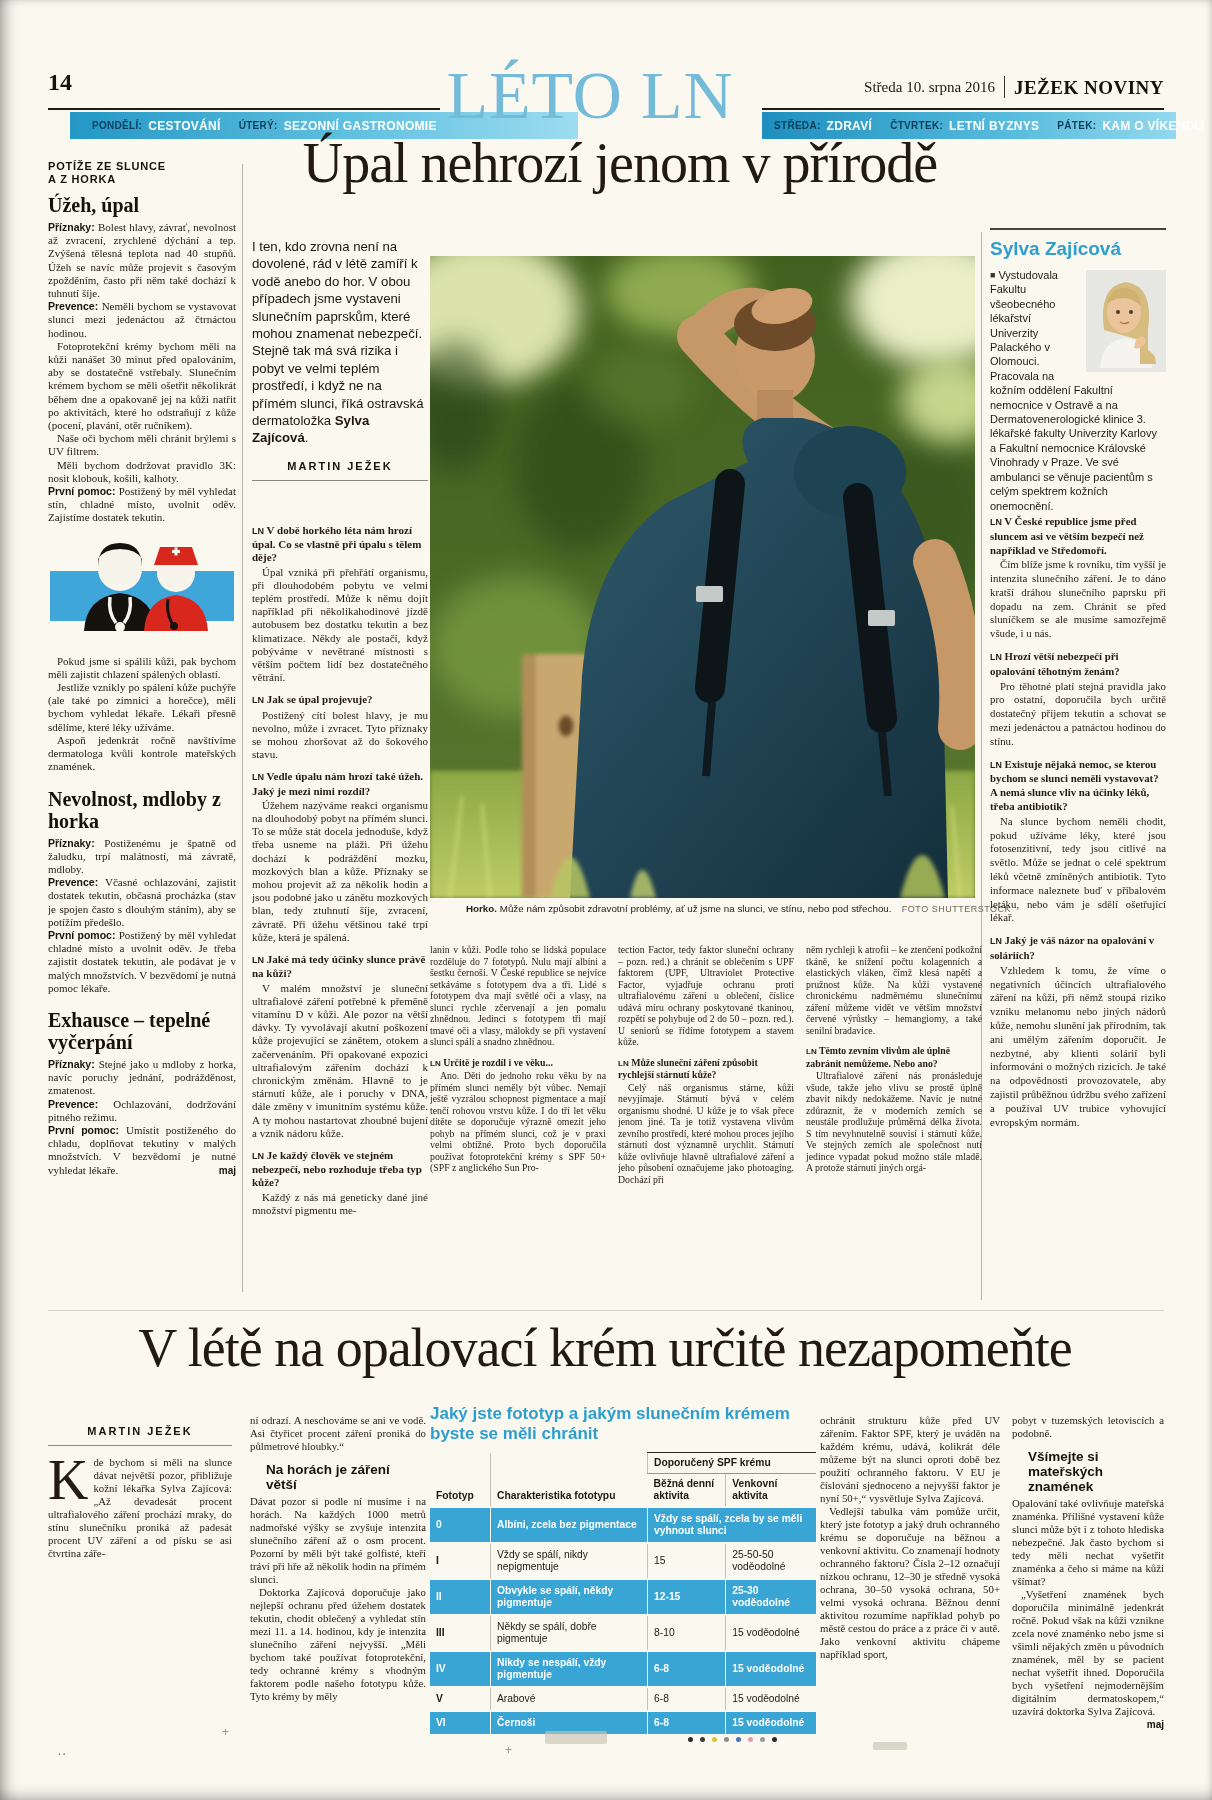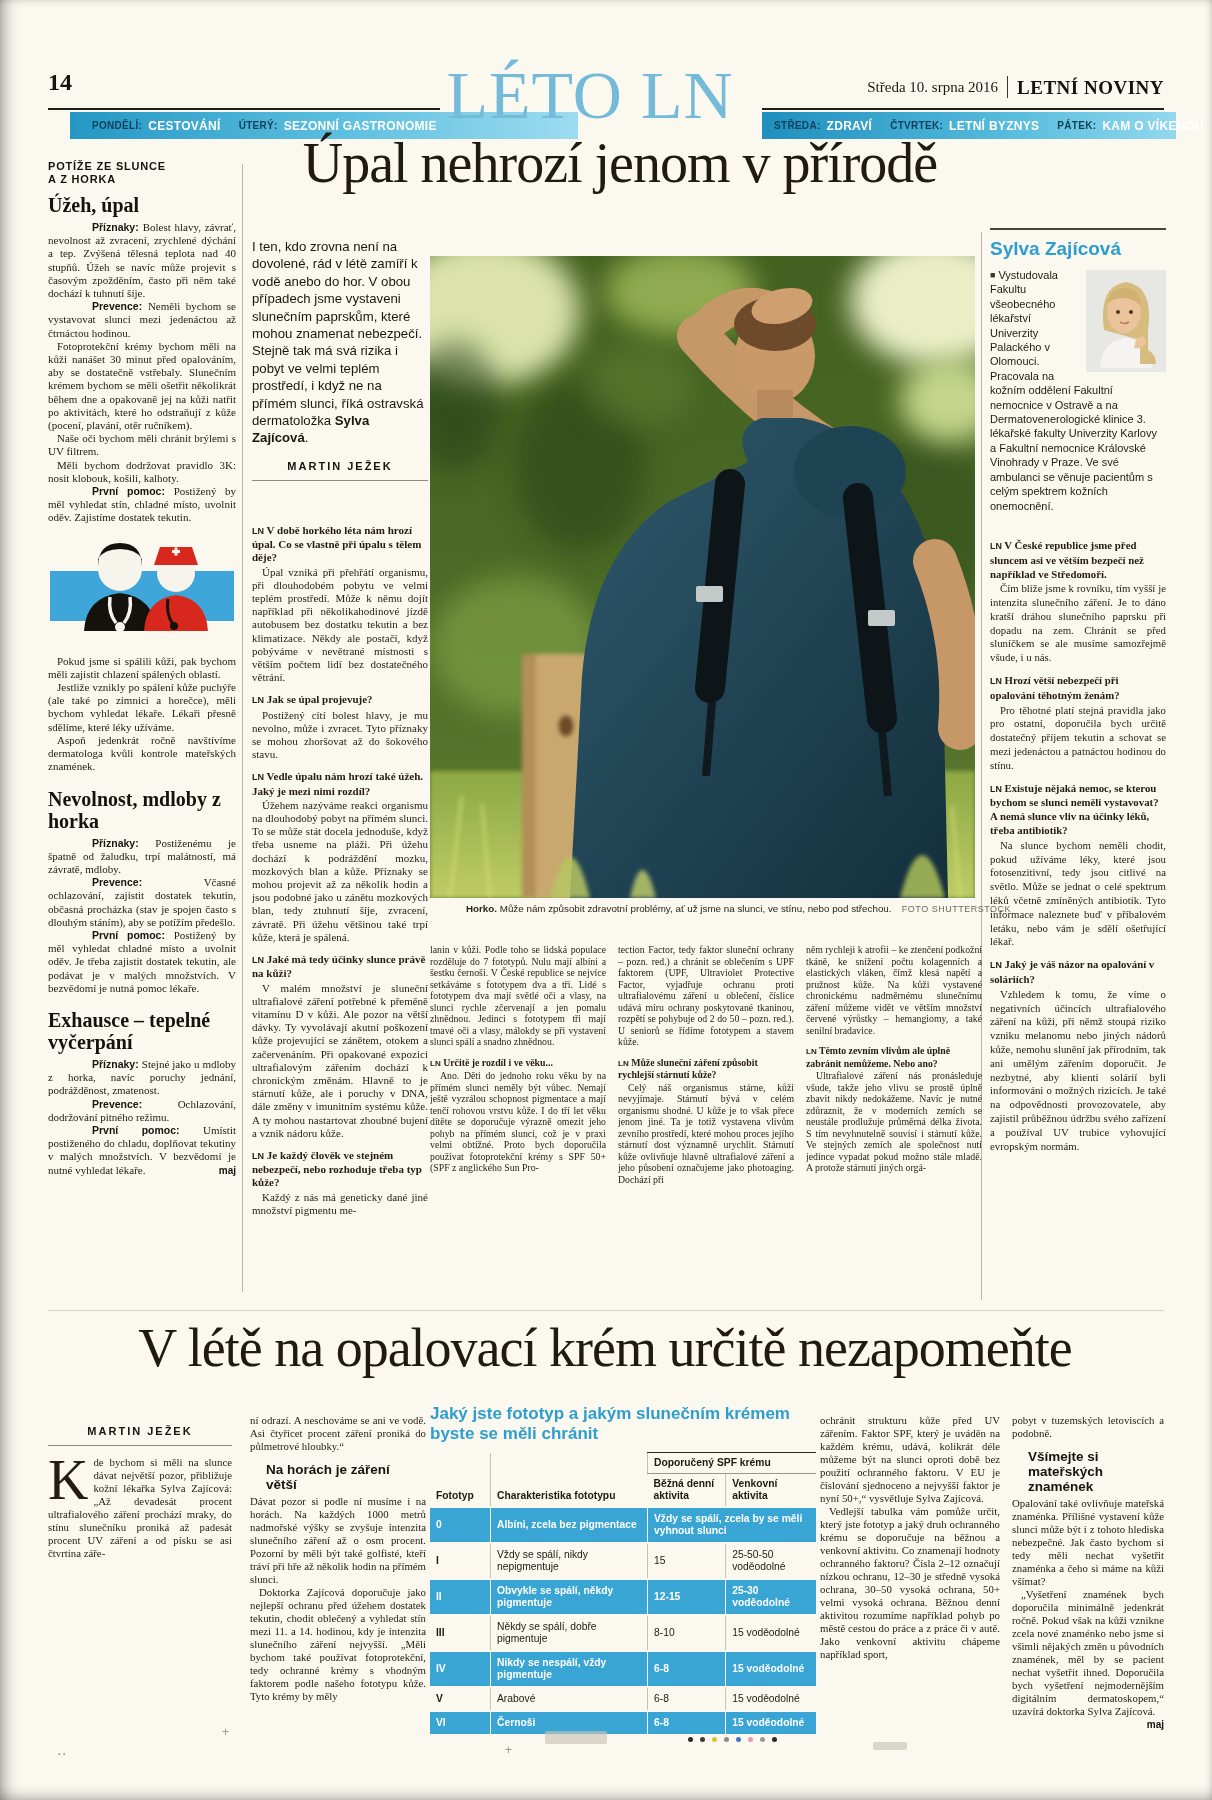--- a/index.html
+++ b/index.html
@@ -34,21 +34,21 @@
   .headline{position:absolute;left:250px;top:134px;width:740px;margin:0;text-align:center;
     font:56px/1.05 "Liberation Serif",serif;font-weight:500;color:#211a10;letter-spacing:-1px;}
   
   .left-rail{position:absolute;left:48px;top:160px;width:188px;height:1132px;overflow:hidden;}
   .kicker{font:bold 11px/13px "Liberation Sans",sans-serif;letter-spacing:.8px;color:#17130d;margin-bottom:8px;}
   .rail-h{font:bold 20px/22px "Liberation Serif",serif;color:#17120c;margin:14px 0 5px;}
   .rail-h:first-of-type{margin-top:6px;}
   .para{margin:0;font:11px/13.2px "Liberation Serif",serif;text-align:justify;color:#27201六;}
   .para{color:#272016;}
   .para.ind{text-indent:9px;}
-  .leadin{font:bold 10.5px/13.2px "Liberation Sans",sans-serif;color:#17130d;margin-left:44px;}
+  .leadin{font:bold 10.5px/13.2px "Liberation Sans",sans-serif;color:#17130d;}
   .sign{float:right;font:bold 10px/13px "Liberation Sans",sans-serif;color:#17130d;}
   .illus{margin:10px 0 8px;position:relative;height:112px;}
   
   .lead-col{position:absolute;left:252px;top:238px;width:176px;height:286px;overflow:hidden;}
   .lead-p{margin:0;font:13.2px/17.4px "Liberation Sans",sans-serif;color:#1c160f;}
   .lead-p b{font-weight:bold;}
   .byline{margin-top:12px;text-align:center;font:bold 11px/14px "Liberation Sans",sans-serif;
     letter-spacing:2px;color:#17130d;border-bottom:1px solid #8d887d;padding-bottom:7px;}
   
   .qa p{margin:0;text-align:justify;}
@@ -63,21 +63,21 @@
   
   .photo{position:absolute;left:430px;top:256px;width:545px;height:642px;margin:0;overflow:hidden;}
   .photo svg{display:block;}
   .caption{position:absolute;left:430px;top:903px;width:545px;font:9.8px/12px "Liberation Sans",sans-serif;color:#2a241b;padding-left:36px;}
   .caption b{font-weight:bold;}
   .credit{float:right;font:9px/12px "Liberation Sans",sans-serif;color:#6e685c;letter-spacing:.5px;}
   
   .sidebar{position:absolute;left:990px;top:228px;width:176px;height:1080px;overflow:hidden;}
   .sb-rule{height:2px;background:#4a4438;margin-bottom:8px;}
   .sb-name{margin:0 0 8px;font:bold 19px/22px "Liberation Sans",sans-serif;color:#2d9ecd;}
-  .bio{font:11px/14.4px "Liberation Sans",sans-serif;color:#201a12;margin-bottom:26px;}
+  .bio{font:11px/14.4px "Liberation Sans",sans-serif;color:#201a12;margin-bottom:2px;}
   .portrait{float:right;width:80px;height:102px;margin:2px 0 4px 6px;}
   .bullet{color:#3a3polish;}
   .bullet{color:#3a342a;font-size:9px;vertical-align:1px;margin-right:3px;}
   .sb-qa{font:10.8px/13.8px "Liberation Serif",serif;}
   
   .vrule{position:absolute;width:1px;background:#b9b4a6;}
   .v1{left:242px;top:164px;height:1128px;}
   .v2{left:981px;top:232px;height:1068px;}
   .hdiv{position:absolute;left:48px;top:1310px;width:1116px;height:1px;background:#d8d3c6;}
   
@@ -137,21 +137,21 @@
       <span class="btopic">ZDRAVÍ</span>
       <span class="bday">ČTVRTEK:</span>
       <span class="btopic">LETNÍ BYZNYS</span>
       <span class="bday">PÁTEK:</span>
       <span class="btopic">KAM O VÍKENDU</span>
     </div>
   <div class="logo">LÉTO LN</div>
   <div class="dateline">
     <span class="date">Středa 10. srpna 2016</span>
     <span class="dl-sep"></span>
-    <span class="masthead">LETNÍ NOVINY</span>
+    <span class="masthead">JEŽEK NOVINY</span>
   </div>
 
   <h1 class="headline">Úpal nehrozí jenom v přírodě</h1>
 
   <aside class="left-rail">
     <div class="kicker">
       <div>POTÍŽE ZE SLUNCE</div>
       <div>A Z HORKA</div>
     </div>
     <h2 class="rail-h">Úžeh, úpal</h2>

